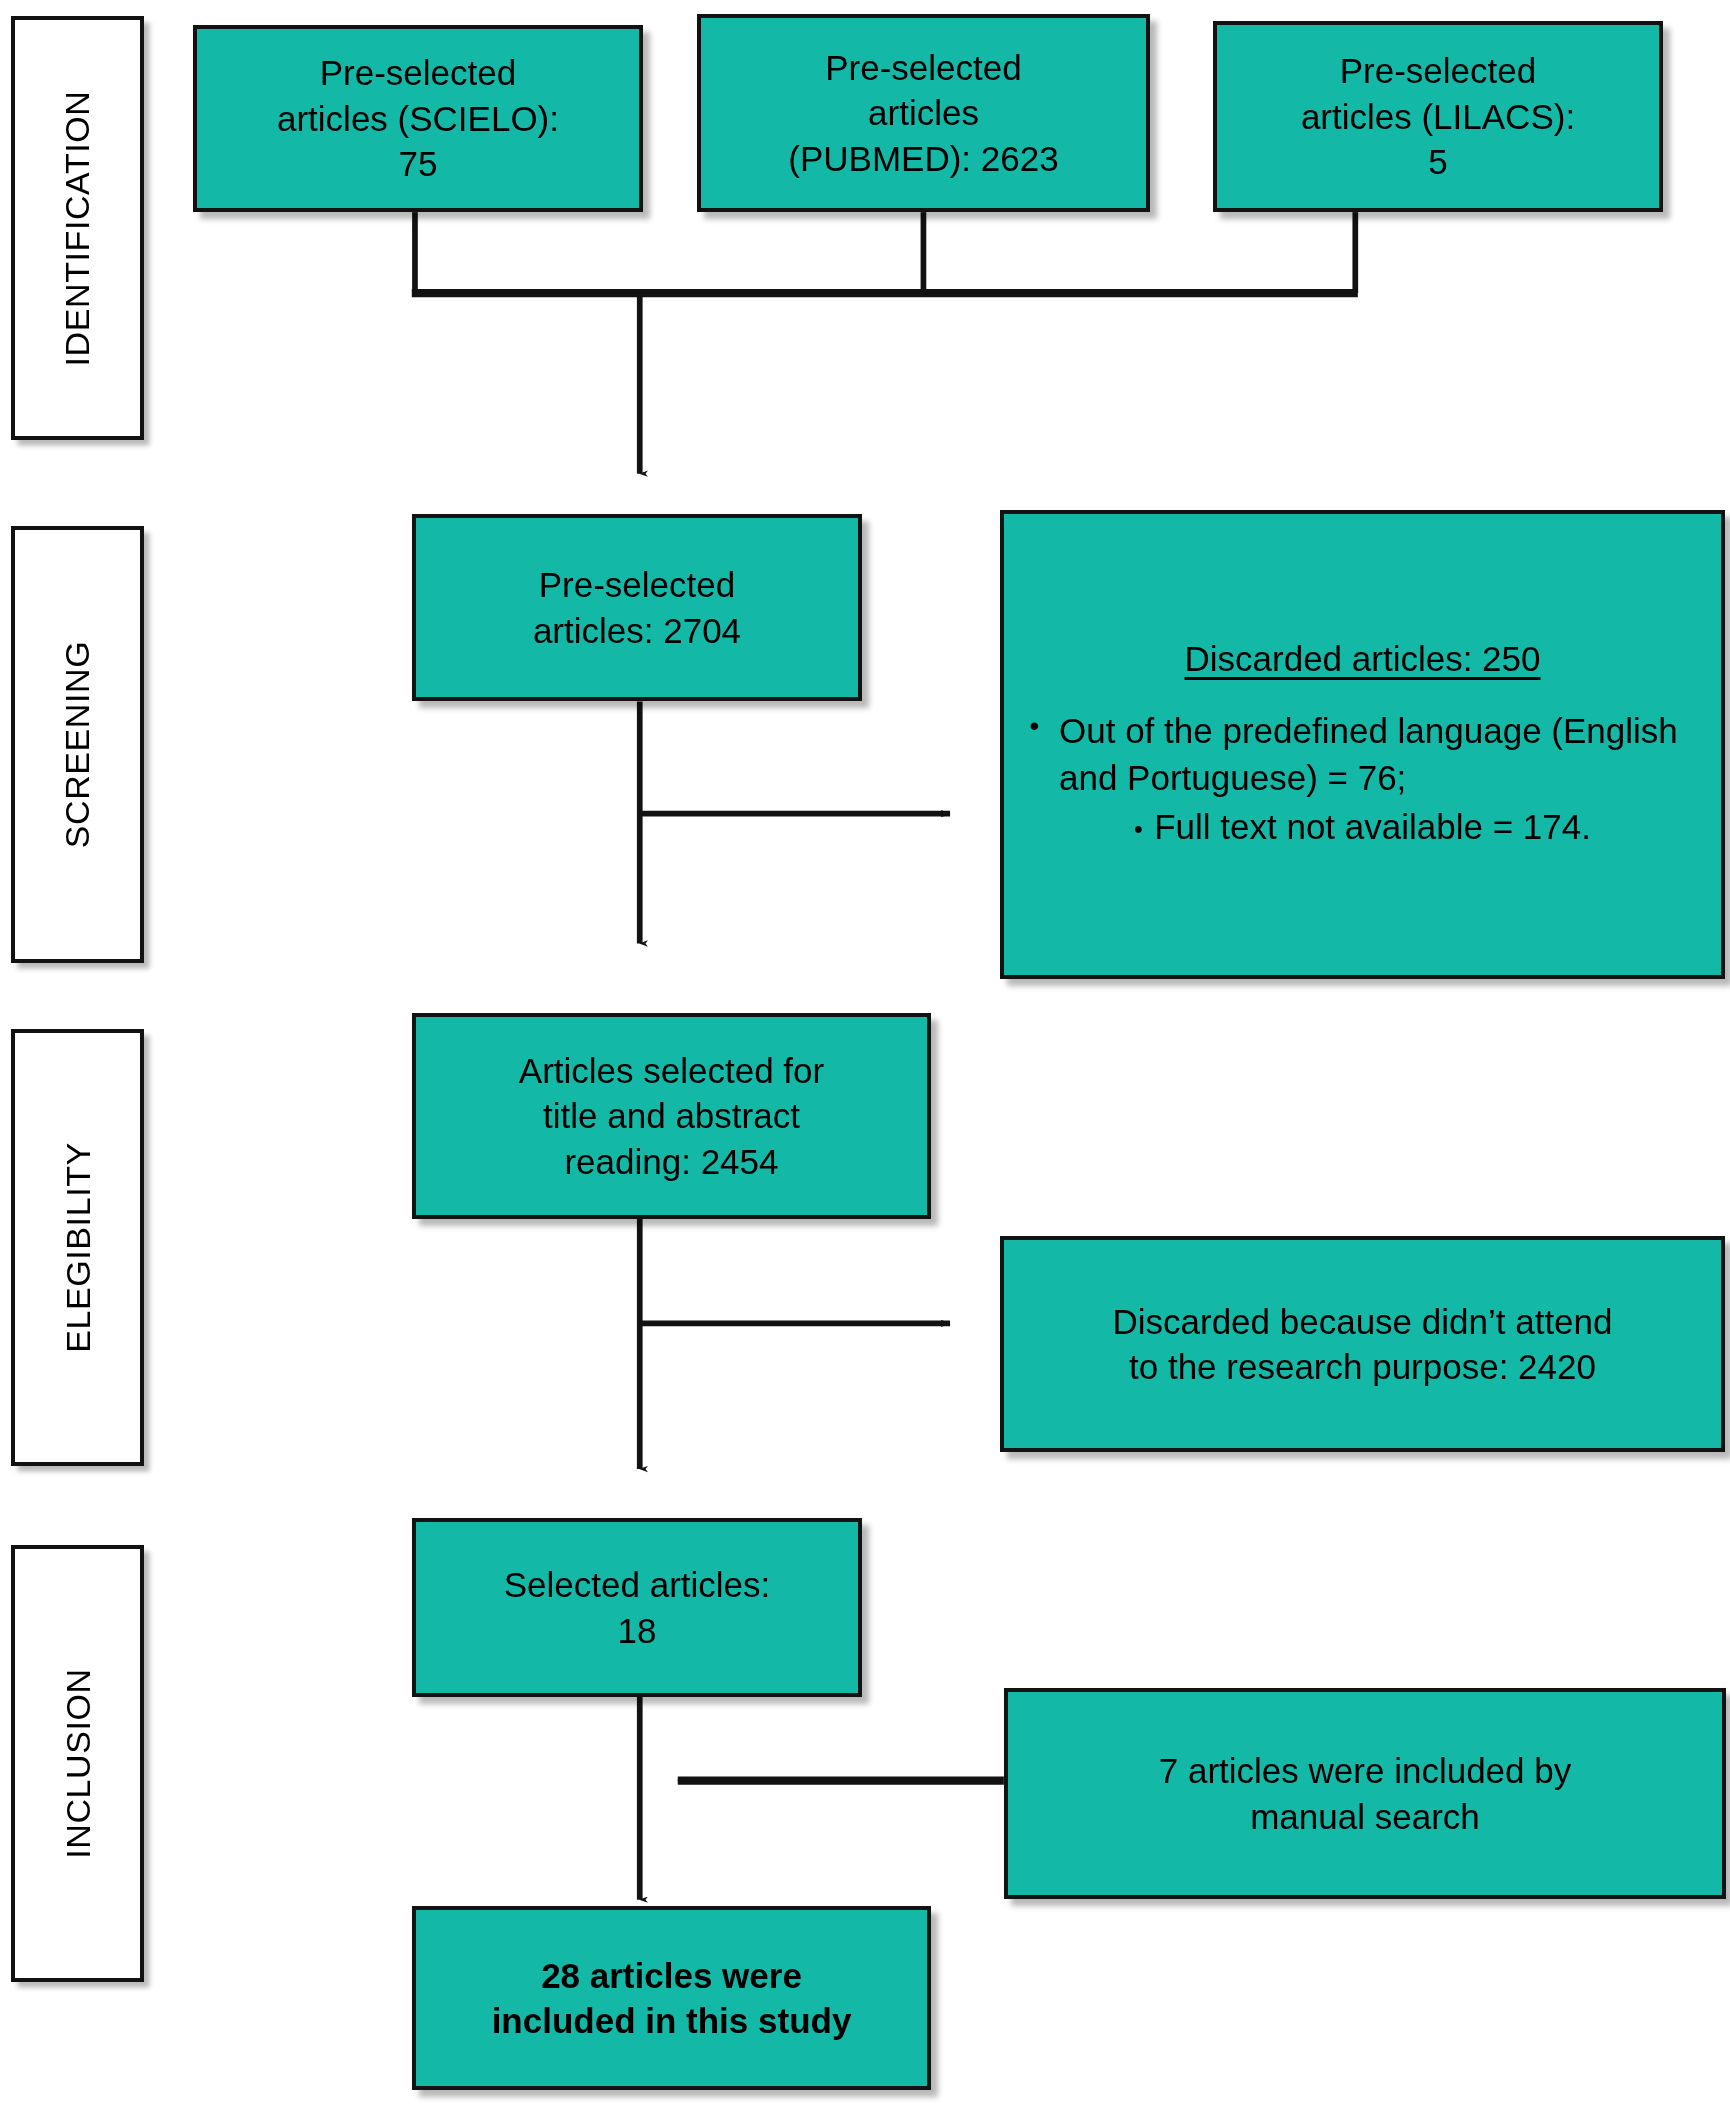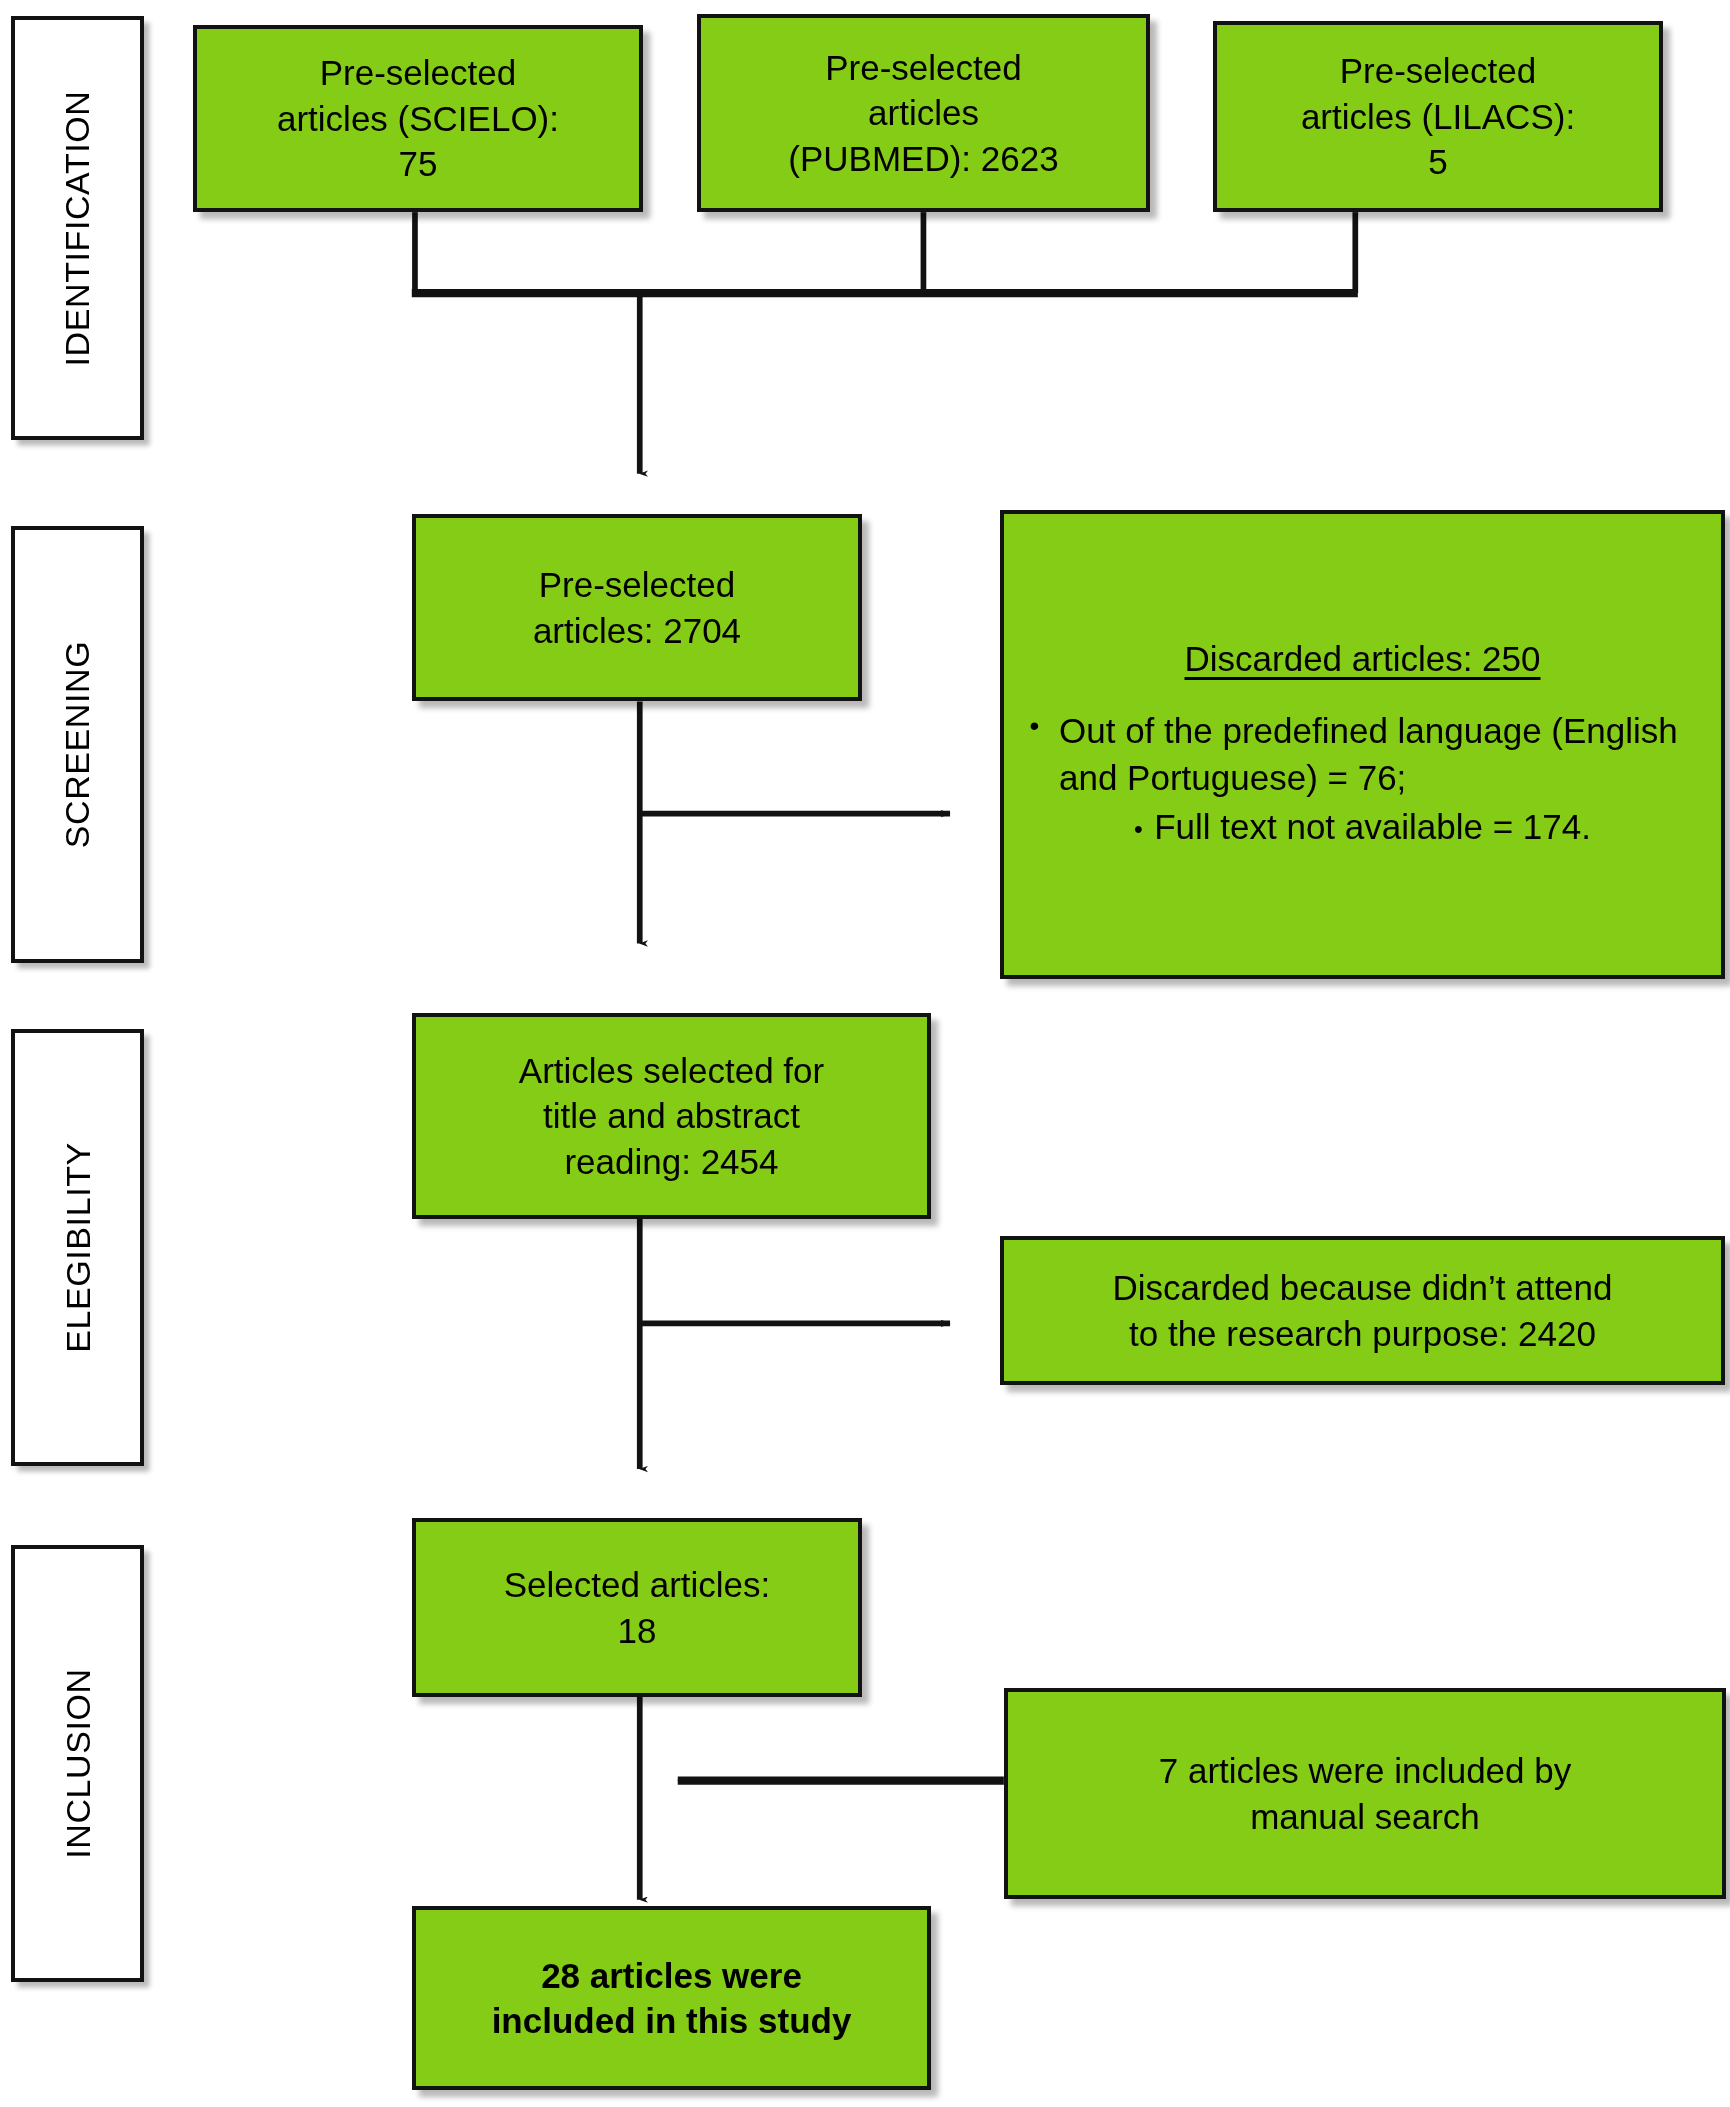--- a/index.html
+++ b/index.html
@@ -12,21 +12,21 @@
     width: 1731px;
     height: 2108px;
     background: #ffffff;
     font-family: "Liberation Sans", sans-serif;
     overflow: hidden;
   }
   
   .box {
     position: absolute;
     box-sizing: border-box;
-    background: #84cc16;
+    background: #14b8a6;
     border: 4.4px solid #121212;
     box-shadow: 7px 7px 5.7px rgba(0,0,0,0.28);
     display: flex;
     align-items: center;
     justify-content: center;
     text-align: center;
     color: #000000;
     line-height: 1.30;
     font-size: 35px;
     padding: 3.8px 11.4px;
@@ -201,21 +201,21 @@
       </ul>
     </div>
   </div>
 
   <div class="box" style="left:412px; top:1013px; width:519px; height:206px;">
     <span class="box-inner">Articles selected for
 title and abstract
 reading: 2454</span>
   </div>
 
-  <div class="box" style="left:1000px; top:1236px; width:725px; height:149px;">
+  <div class="box" style="left:1000px; top:1236px; width:725px; height:216px;">
     <span class="box-inner">Discarded because didn’t attend
 to the research purpose: 2420</span>
   </div>
 
   <div class="box" style="left:412px; top:1518px; width:450px; height:179px;">
     <span class="box-inner">Selected articles:
 18</span>
   </div>
 
   <div class="box" style="left:1004px; top:1688px; width:722px; height:211px;">

